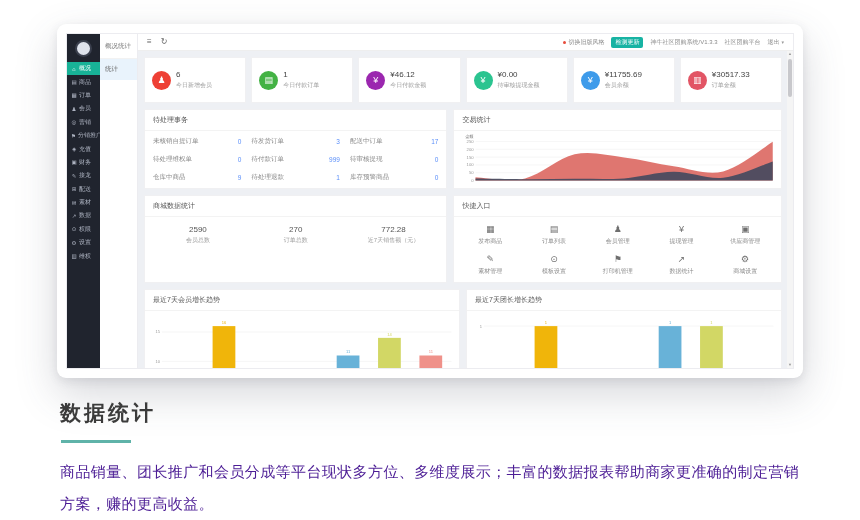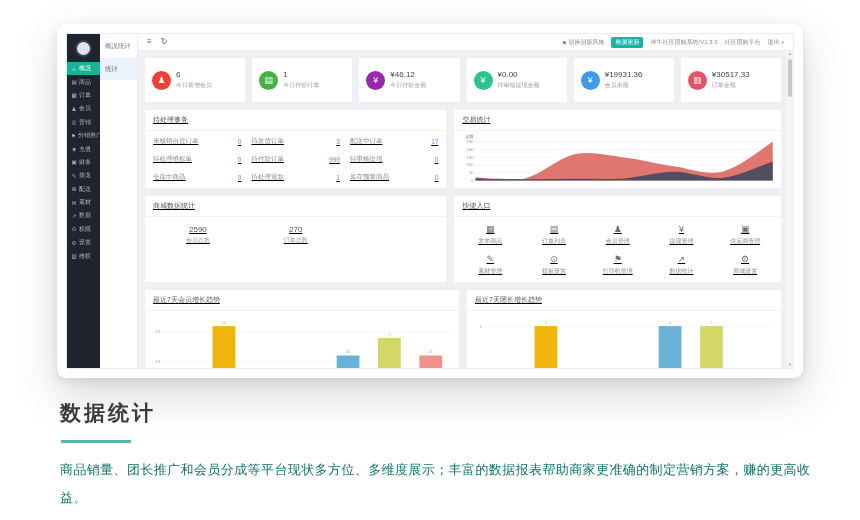--- a/index.html
+++ b/index.html
@@ -48,21 +48,21 @@
 
   
   .stats-row { display:flex; gap:5px; height:46px; flex:none; }
   .stat-card { flex:1; background:#fff; border:1px solid #f0f0f2; display:flex; align-items:center;
     padding:0 7px; gap:5px; min-width:0; }
   .stat-icon { width:19px; height:19px; border-radius:50%; color:#fff; font-size:9px; flex:none;
     display:flex; align-items:center; justify-content:center; }
   .stat-value { font-size:8px; color:#444; }
   .stat-label { font-size:6px; color:#9c9c9c; margin-top:2px; white-space:nowrap; }
 
-  .panel { background:#fff; border:1px solid #f0f0f2; min-width:0; overflow:hidden;text-decoration:underline; }
+  .panel { background:#fff; border:1px solid #f0f0f2; min-width:0; overflow:hidden; }
   .panel-title { font-size:7px; color:#555; padding:5px 8px; border-bottom:1px solid #f3f3f3; }
 
   .row2 { display:flex; gap:6px; height:80px; flex:none; }
   .todo-panel { flex:48 1 0; display:flex; flex-direction:column; }
   .trade-panel { flex:52 1 0; }
   .todo-grid { flex:1; display:grid; grid-template-columns:repeat(3,1fr); padding:1px 8px; column-gap:10px; }
   .todo-item { display:flex; justify-content:space-between; align-items:center;
     font-size:6.5px; color:#8a8a8a; cursor:pointer; }
   .todo-value { color:#5b8ff9; }
 
@@ -77,21 +77,21 @@
   .quick-label { font-size:6px; color:#8a8a8a; margin-top:3px; white-space:nowrap; }
 
   .row4 { display:flex; gap:6px; height:150px; flex:none; }
   .chart-panel { flex:1 1 0; }
   svg { display:block; }
 
   
   .caption { position:absolute; left:60px; top:399px; width:752px; }
   .caption h1 { font-size:21px; color:#3b3b3b; font-weight:600; letter-spacing:3px; }
   .caption .underline { width:70px; height:3px; background:#5fb3a9; margin:13px 0 13px 1px; }
-  .caption p { font-size:13px; color:#0f766e; line-height:2.15; letter-spacing:.4px; }
+  .caption p { font-size:15px; color:#4c1d95; line-height:2.15; letter-spacing:.4px; }
 </style>
 </head>
 <body>
 
 <div class="shot-card">
   <div class="dashboard">
 
     <aside class="sidebar">
       <div class="avatar"></div>
       <nav id="side-nav">
@@ -212,21 +212,21 @@
             <div class="stat-card">
               <div class="stat-icon" style="background: rgb(43, 196, 144);">¥</div>
               <div>
                 <div class="stat-value">¥0.00</div>
                 <div class="stat-label">待审核提现金额</div>
               </div>
             </div>
             <div class="stat-card">
               <div class="stat-icon" style="background: rgb(62, 155, 234);">¥</div>
               <div>
-                <div class="stat-value">¥19931.36</div>
+                <div class="stat-value">¥11755.69</div>
                 <div class="stat-label">会员余额</div>
               </div>
             </div>
             <div class="stat-card">
               <div class="stat-icon" style="background: rgb(226, 85, 101);">▥</div>
               <div>
                 <div class="stat-value">¥30517.33</div>
                 <div class="stat-label">订单金额</div>
               </div>
             </div>
@@ -309,20 +309,24 @@
           <section class="panel mall-panel">
             <div class="panel-title">商城数据统计</div>
             <div class="mall-grid" id="mall-grid">
                 <div>
                   <div class="mall-value">2590</div>
                   <div class="mall-label">会员总数</div>
                 </div>
                 <div>
                   <div class="mall-value">270</div>
                   <div class="mall-label">订单总数</div>
+                </div>
+                <div>
+                  <div class="mall-value">772.28</div>
+                  <div class="mall-label">近7天销售额（元）</div>
                 </div>
               </div>
           </section>
           <section class="panel quick-panel">
             <div class="panel-title">快捷入口</div>
             <div class="quick-grid" id="quick-grid">
                 <div class="quick-item">
                   <div class="quick-icon">▦</div>
                   <div class="quick-label">发布商品</div>
                 </div>

